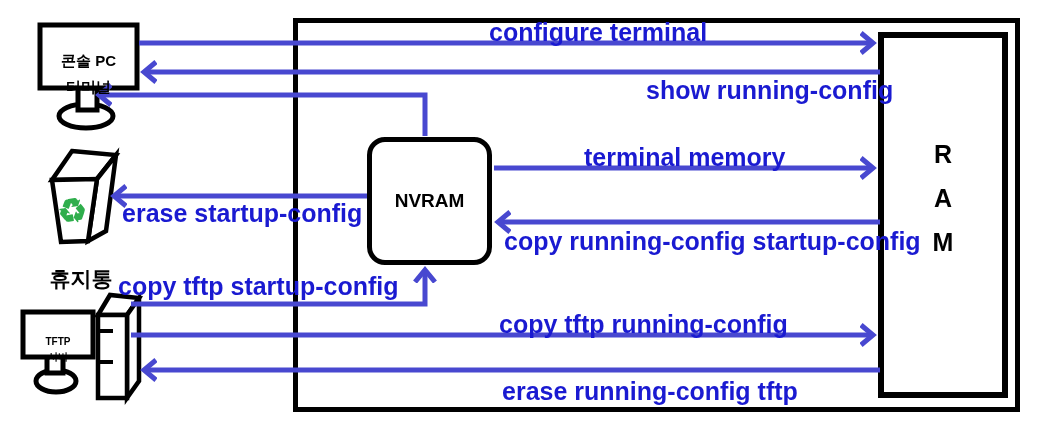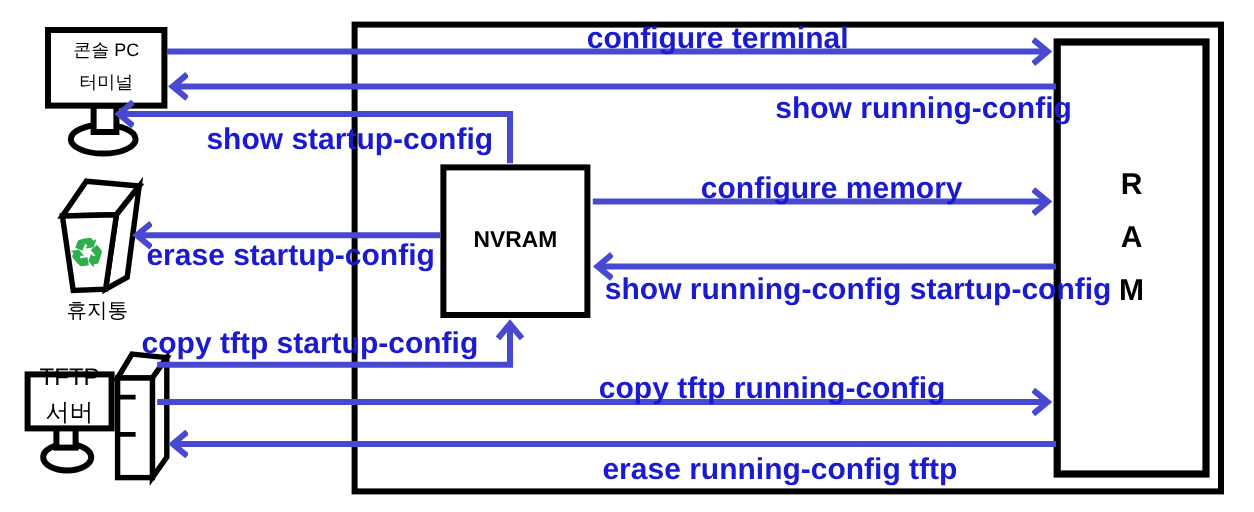--- a/index.html
+++ b/index.html
@@ -12,35 +12,35 @@
   .box{position:absolute;box-sizing:border-box;border:5px solid var(--c-outline,#000);z-index:1;}
   .router{left:293px;top:18px;width:727px;height:394px;background:transparent;}
   .ram{
     left:878px;top:32px;width:130px;height:366px;border-width:6px;background:#fff;
     display:flex;flex-direction:column;align-items:center;justify-content:center;
     gap:15px;padding-bottom:34px;font-weight:bold;font-size:25px;color:#000;
   }
   .nvram{
     left:367px;top:137px;width:125px;height:128px;border-width:5px;background:#fff;
     display:flex;align-items:center;justify-content:center;
-    font-weight:bold;font-size:19px;color:#000;
+    font-weight:bold;font-size:19px;color:#000;border-radius:18px;
   }
   svg.wires{position:absolute;left:0;top:0;z-index:2;}
   .wire{stroke:var(--c-arrow,#4848d0);stroke-width:5;fill:none;}
   .head{stroke:var(--c-arrow,#4848d0);stroke-width:5;fill:none;}
   .blk{stroke:var(--c-outline,#000);fill:#fff;}
   .recy{fill:var(--c-recycle,#2fae4c);font-size:33px;font-weight:bold;}
   .lbl{
     position:absolute;z-index:3;white-space:nowrap;
     font-weight:bold;font-size:25px;color:var(--c-label,#1a1ad1);
   }
-  .dev-lbl{position:absolute;z-index:3;color:#000;font-weight:normal;text-align:center;}
+  .dev-lbl{position:absolute;z-index:3;color:#000;font-weight:bold;text-align:center;margin-top:18px;}
   .console-lbl{left:40px;top:30px;width:97px;font-size:15px;line-height:1.75;}
-  .trash-lbl{left:46px;top:247px;width:70px;font-size:17px;}
-  .tftp-lbl{left:23px;top:301px;width:70px;font-size:20px;line-height:1.45;}
+  .trash-lbl{left:46px;top:247px;width:70px;font-size:21px;}
+  .tftp-lbl{left:23px;top:317px;width:70px;font-size:10px;line-height:1.45;}
 </style>
 </head>
 <body>
 
 <div class="stage">
 
   <div class="box router"></div>
 
   <div class="box ram">
     <span>R</span>
@@ -103,21 +103,20 @@
 
   <div class="dev-lbl trash-lbl">휴지통</div>
 
   <div class="dev-lbl tftp-lbl">
     <div>TFTP</div>
     <div>서버</div>
   </div>
 
   <div class="lbl" style="left:489px;top:18px">configure terminal</div>
   <div class="lbl" style="left:646px;top:76px">show running-config</div>
-  <div class="lbl" style="left:172px;top:102px">show startup-config</div>
-  <div class="lbl" style="left:584px;top:143px">configure memory</div>
-  <div class="lbl" style="left:504px;top:227px">show running-config startup-config</div>
+  <div class="lbl" style="left:584px;top:143px">terminal memory</div>
+  <div class="lbl" style="left:504px;top:227px">copy running-config startup-config</div>
   <div class="lbl" style="left:122px;top:199px">erase startup-config</div>
   <div class="lbl" style="left:118px;top:272px">copy tftp startup-config</div>
   <div class="lbl" style="left:499px;top:310px">copy tftp running-config</div>
   <div class="lbl" style="left:502px;top:377px">erase running-config tftp</div>
 
 </div>
 
 </body></html>

